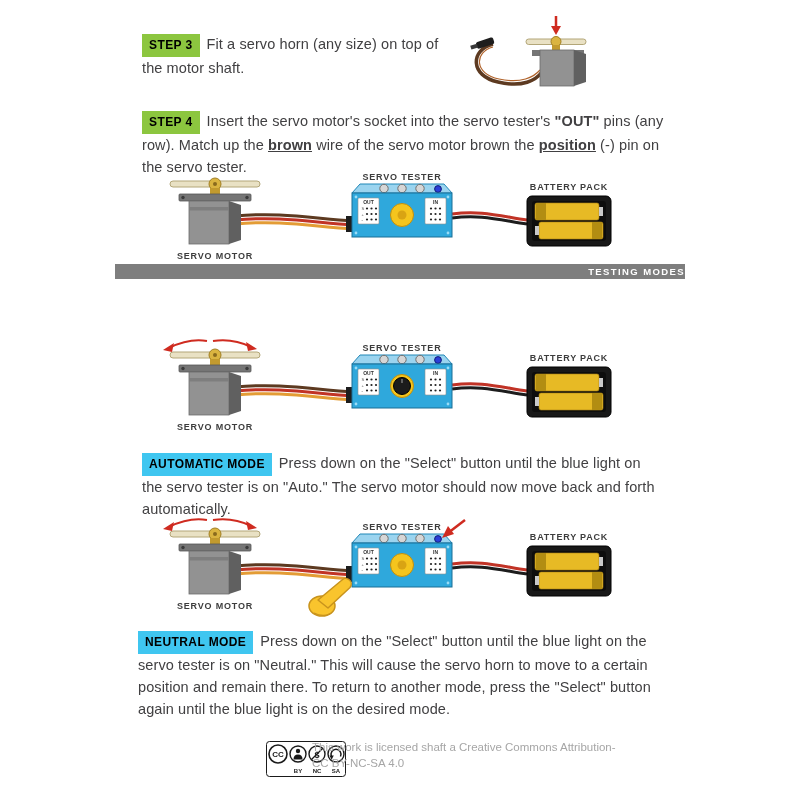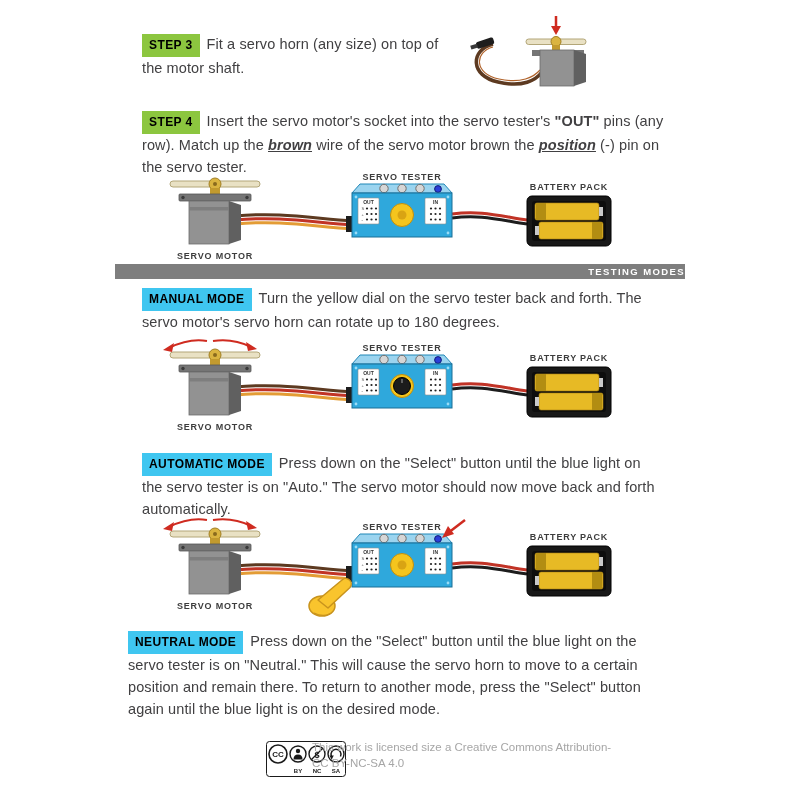--- a/index.html
+++ b/index.html
@@ -9,21 +9,21 @@
     font-family:"Liberation Sans","DejaVu Sans",sans-serif; color:#414042; overflow:hidden;
   }
   .para { position:absolute; font-size:14.5px; line-height:22px; color:#414042; letter-spacing:0.1px; }
   .tag {
     display:inline-block; font-weight:700; font-size:12px; color:#000;
     padding:4px 7px; margin-right:7px; letter-spacing:0.4px; line-height:15px;
   }
   .tag-green { background:#8CC63F; }
   .tag-cyan  { background:#3FC6F0; }
   .b  { font-weight:700; }
-  .bu { font-weight:700; text-decoration:underline;font-style:italic; }
+  .bu { font-weight:700; text-decoration:underline; }
   .banner {
     position:absolute; left:115px; top:264px; width:570px; height:15px;
     background:#7E7E7E; color:#fff; font-size:9.5px; font-weight:700;
     text-align:right; line-height:15px; letter-spacing:1.4px;
   }
   .diagram { position:absolute; }
   .dlabel {
     font-family:"Liberation Sans",sans-serif; font-weight:700; font-size:9px;
     fill:#3d3d3d; letter-spacing:0.8px; text-anchor:middle;
   }
@@ -158,23 +158,20 @@
     <path d="M337,48 C365,44 385,50 412,54" stroke="#C13326" stroke-width="3" fill="none"></path>
     <path d="M337,52 C365,48 385,54 412,58" stroke="#1D1D1D" stroke-width="3" fill="none"></path>
     <use href="#sym-servo" x="55" y="8"></use>
     <use href="#sym-tester" x="237" y="18"></use>
     <use href="#sym-battery" x="412" y="30"></use>
     <text class="dlabel" x="100" y="93">SERVO MOTOR</text>
   </svg>
 
   <div class="banner">TESTING MODES</div>
 
-  <p class="para" style="left:142px; top:287px; width:522px;">
-    <span class="tag tag-cyan">MANUAL MODE</span><span>Turn the yellow dial on the servo tester back and forth. The servo motor's servo horn can rotate up to 180 degrees.</span>
-  </p>
 
   <svg class="diagram" style="left:115px; top:337px;" width="570" height="100" viewBox="0 0 570 100">
     <text class="dlabel" x="287" y="14">SERVO TESTER</text>
     <text class="dlabel" x="454" y="24">BATTERY PACK</text>
     <path d="M120,50 C165,46 195,52 238,55" stroke="#5D3A21" stroke-width="3" fill="none"></path>
     <path d="M120,54 C165,50 195,56 238,59" stroke="#C13326" stroke-width="3" fill="none"></path>
     <path d="M120,58 C165,54 195,60 238,63" stroke="#E39C35" stroke-width="3" fill="none"></path>
     <rect x="231" y="50" width="10" height="16" fill="#1D1D1D"></rect>
     <path d="M337,48 C365,44 385,50 412,54" stroke="#C13326" stroke-width="3" fill="none"></path>
     <path d="M337,52 C365,48 385,54 412,58" stroke="#1D1D1D" stroke-width="3" fill="none"></path>
@@ -203,21 +200,21 @@
     <use href="#sym-servo" x="55" y="8"></use>
     <use href="#sym-tester" x="237" y="18"></use>
     <use href="#sym-battery" x="412" y="30"></use>
     <use href="#sym-rotarrows" x="46" y="0"></use>
     <line x1="350" y1="4" x2="333" y2="17" stroke="#CF2B20" stroke-width="2.5"></line>
     <polygon points="327,22 339,18 333,10" fill="#CF2B20"></polygon>
     <use href="#sym-hand" x="193" y="60"></use>
     <text class="dlabel" x="100" y="93">SERVO MOTOR</text>
   </svg>
 
-  <p class="para" style="left:128px; top:630px; width:540px;">
+  <p class="para" style="left:138px; top:630px; width:540px;">
     <span class="tag tag-cyan">NEUTRAL MODE</span><span>Press down on the "Select" button until the blue light on the servo tester is on "Neutral." This will cause the servo horn to move to a certain position and remain there. To return to another mode, press the "Select" button again until the blue light is on the desired mode.</span>
   </p>
 
   <div class="cc-badge">
     <svg width="80" height="36" viewBox="0 0 80 36">
       <rect x="0.5" y="0.5" width="79" height="35" rx="3" fill="#FFFFFF" stroke="#1A1A1A"></rect>
       <circle cx="12" cy="13" r="9" fill="none" stroke="#1A1A1A" stroke-width="1.6"></circle>
       <text x="12" y="16" text-anchor="middle" font-size="8" font-weight="bold" fill="#1A1A1A">CC</text>
       <circle cx="32" cy="13" r="8" fill="none" stroke="#1A1A1A" stroke-width="1.4"></circle>
       <circle cx="32" cy="10" r="2.2" fill="#1A1A1A"></circle>
@@ -228,17 +225,17 @@
       <circle cx="70" cy="13" r="8" fill="none" stroke="#1A1A1A" stroke-width="1.4"></circle>
       <path d="M65.5,15.5 a5,5 0 1 1 9,0" fill="none" stroke="#1A1A1A" stroke-width="1.5"></path>
       <polygon points="63.5,14.5 67.8,14.5 65.6,18.8" fill="#1A1A1A"></polygon>
       <text x="32" y="32" text-anchor="middle" font-size="6" font-weight="bold" fill="#1A1A1A">BY</text>
       <text x="51" y="32" text-anchor="middle" font-size="6" font-weight="bold" fill="#1A1A1A">NC</text>
       <text x="70" y="32" text-anchor="middle" font-size="6" font-weight="bold" fill="#1A1A1A">SA</text>
     </svg>
   </div>
 
   <div class="license">
-    <div>This work is licensed size a Creative Commons Attribution-</div>
+    <div>This work is licensed shaft a Creative Commons Attribution-</div>
     <div>CC BY-NC-SA 4.0</div>
   </div>
 
 </div>
 
 </body></html>

